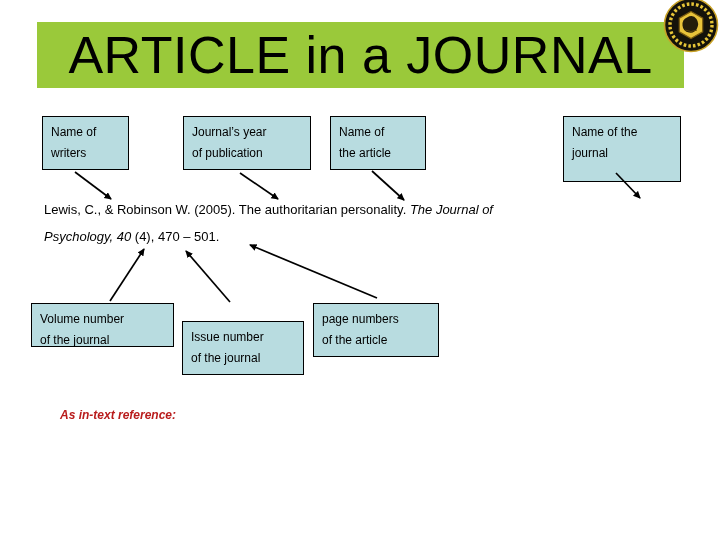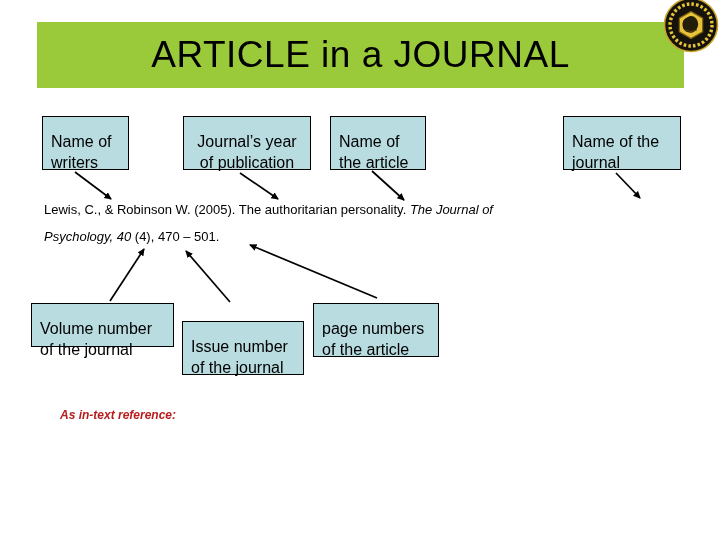--- a/index.html
+++ b/index.html
@@ -15,36 +15,36 @@
     width:720px;height:540px;
     background:#fff;
     overflow:hidden;
   }
   .header{
     position:absolute;left:37px;top:22px;width:647px;height:66px;
     background:var(--header-bg,#9AC93A);
     display:flex;align-items:center;justify-content:center;
   }
   .header .title{
-    font-size:37px;color:#000;letter-spacing:0.5px;white-space:nowrap;
+    font-size:52px;color:#000;letter-spacing:0.5px;white-space:nowrap;
   }
   .logo{
     position:absolute;left:663px;top:-3px;width:56px;height:56px;z-index:5;
   }
   .label-box{
     position:absolute;
     background:var(--box-bg,#B8DCE0);
     border:1.5px solid var(--box-border,#000);
-    font-size:16px;line-height:21px;color:#000;
-    padding:14px 8px;
+    font-size:12px;line-height:21px;color:#000;
+    padding:5px 8px;
   }
   .b-top1{left:42px;top:116px;width:87px;height:54px;}
-  .b-top2{left:183px;top:116px;width:128px;height:54px;text-align:center;}
+  .b-top2{left:183px;top:116px;width:128px;height:54px;}
   .b-top3{left:330px;top:116px;width:96px;height:54px;}
-  .b-top4{left:563px;top:116px;width:118px;height:54px;}
+  .b-top4{left:563px;top:116px;width:118px;height:66px;}
   .b-bot1{left:31px;top:303px;width:143px;height:44px;}
   .b-bot2{left:182px;top:321px;width:122px;height:54px;}
   .b-bot3{left:313px;top:303px;width:126px;height:54px;}
   .citation{
     position:absolute;left:44px;top:196px;width:650px;
     font-size:13px;line-height:27px;color:#000;
   }
   .citation i{font-style:italic;}
   .intext{
     position:absolute;left:60px;top:404px;width:400px;

